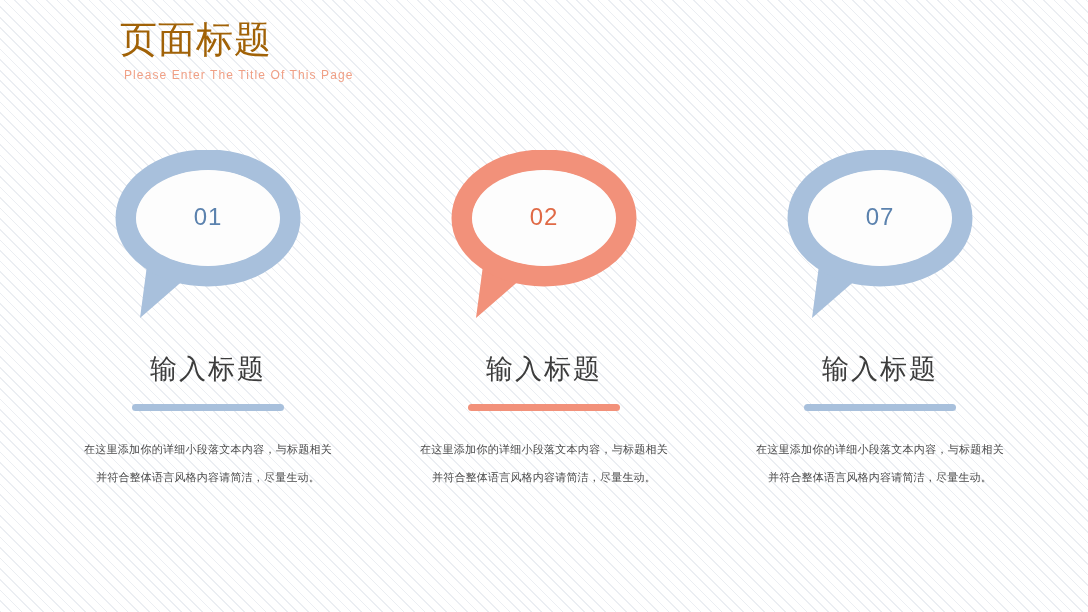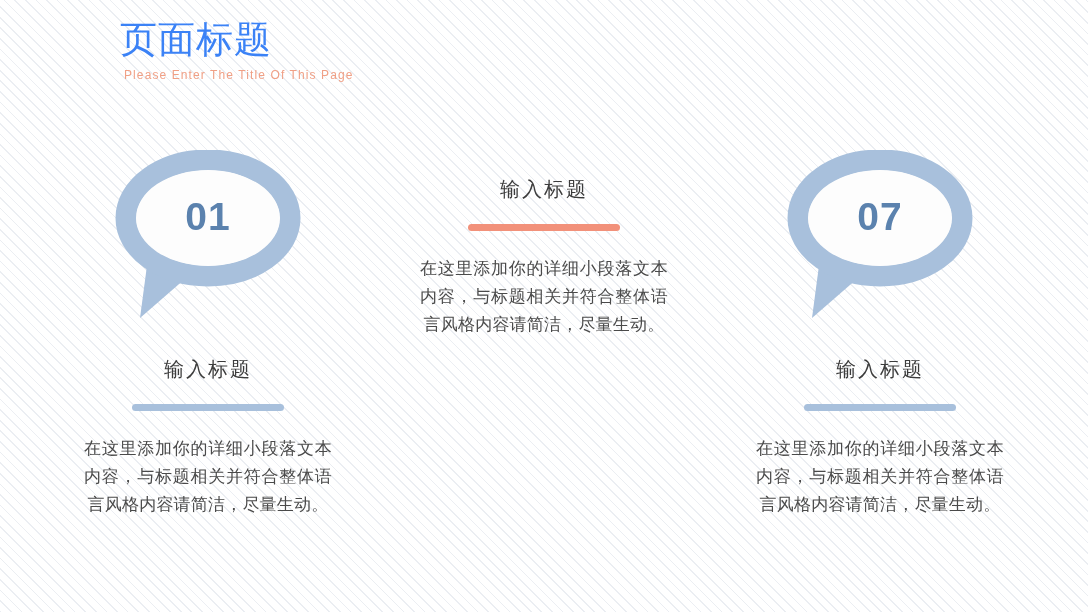--- a/index.html
+++ b/index.html
@@ -27,21 +27,21 @@
   .header {
     position: absolute;
     left: 120px;
     top: 18px;
     width: 460px;
   }
 
   .page-title {
     font-size: 37px;
     line-height: 44px;
-    color: #3b82f6;
+    color: #a16207;
     font-weight: 400;
     letter-spacing: 1px;
     white-space: nowrap;
   }
 
   .page-subtitle {
     margin-top: 7px;
     margin-left: 4px;
     font-size: 12px;
     line-height: 13px;
@@ -83,33 +83,33 @@
 
   .bubble-number {
     position: absolute;
     left: 0;
     top: 0;
     width: 200px;
     height: 133px;
     display: flex;
     align-items: center;
     justify-content: center;
-    font-size: 39px;
+    font-size: 24px;
     letter-spacing: 1px;
-    font-weight: 700;
+    font-weight: 400;
     pointer-events: none;
   }
 
   .num-blue  { color: #5b82ae; }
   .num-coral { color: #e06a46; }
 
   
   .col-heading {
     margin-top: 24px;
-    font-size: 20px;
+    font-size: 27px;
     line-height: 30px;
     color: #3c3c3c;
     letter-spacing: 2px;
     font-weight: 400;
     text-align: center;
   }
 
   .col-bar {
     margin-top: 20px;
     width: 152px;
@@ -117,21 +117,21 @@
     border-radius: 3.5px;
   }
 
   .bar-blue  { background-color: #a8c0dc; }
   .bar-coral { background-color: #f2917a; }
 
   
   .col-body {
     margin-top: 24px;
     width: 248px;
-    font-size: 17px;
+    font-size: 11px;
     line-height: 28px;
     color: #4a4a4a;
     text-align: justify;
     text-align-last: center;
     letter-spacing: 0.2px;
   }
 </style>
 </head>
 <body>
 
@@ -150,20 +150,28 @@
         <ellipse cx="100" cy="68" rx="72" ry="48" fill="#fdfdfd"></ellipse>
       </svg>
       <div class="bubble-number num-blue">01</div>
     </div>
     <div class="col-heading">输入标题</div>
     <div class="col-bar bar-blue"></div>
     <div class="col-body">在这里添加你的详细小段落文本内容，与标题相关并符合整体语言风格内容请简洁，尽量生动。</div>
   </div>
 
   <div class="column">
+    <div class="bubble-wrap">
+      <svg class="bubble-svg" viewBox="0 0 200 180">
+        <path d="M 40 108 L 32 168 L 78 128 Z" fill="#f2917a"></path>
+        <ellipse cx="100" cy="68" rx="82" ry="58" fill="none" stroke="#f2917a" stroke-width="21"></ellipse>
+        <ellipse cx="100" cy="68" rx="72" ry="48" fill="#fdfdfd"></ellipse>
+      </svg>
+      <div class="bubble-number num-coral">02</div>
+    </div>
     <div class="col-heading">输入标题</div>
     <div class="col-bar bar-coral"></div>
     <div class="col-body">在这里添加你的详细小段落文本内容，与标题相关并符合整体语言风格内容请简洁，尽量生动。</div>
   </div>
 
   <div class="column">
     <div class="bubble-wrap">
       <svg class="bubble-svg" viewBox="0 0 200 180">
         <path d="M 40 108 L 32 168 L 78 128 Z" fill="#a8c0dc"></path>
         <ellipse cx="100" cy="68" rx="82" ry="58" fill="none" stroke="#a8c0dc" stroke-width="21"></ellipse>

